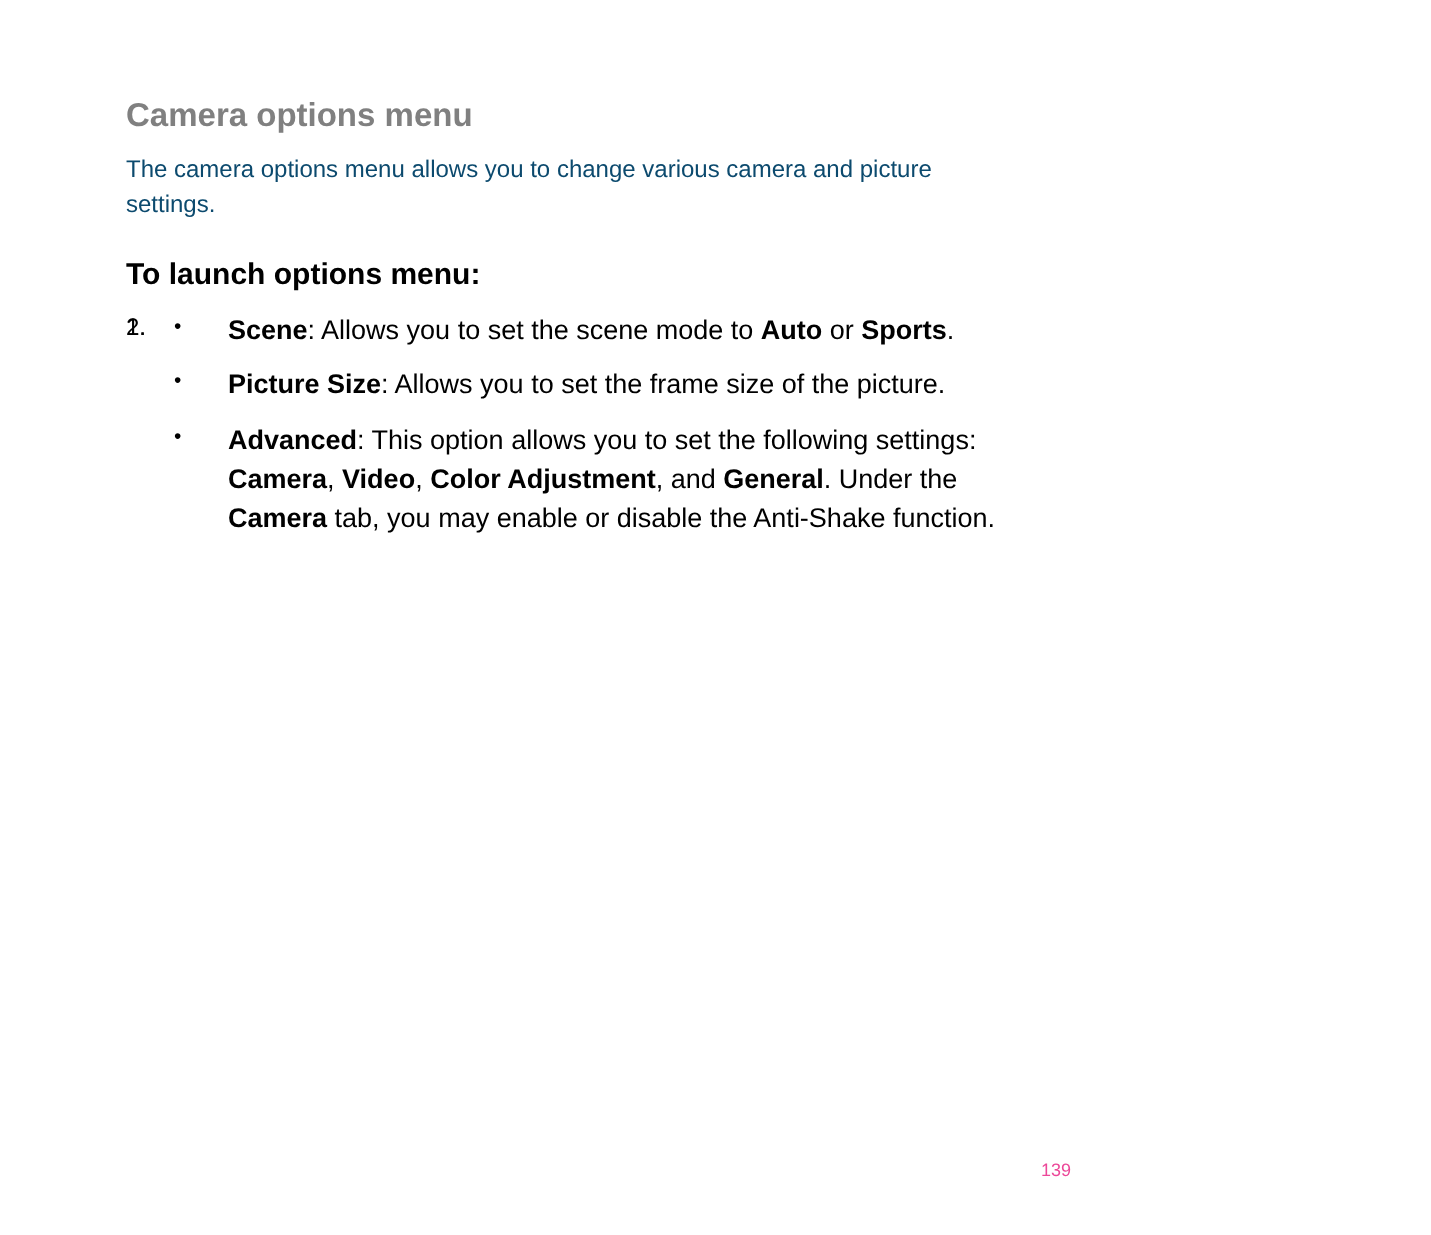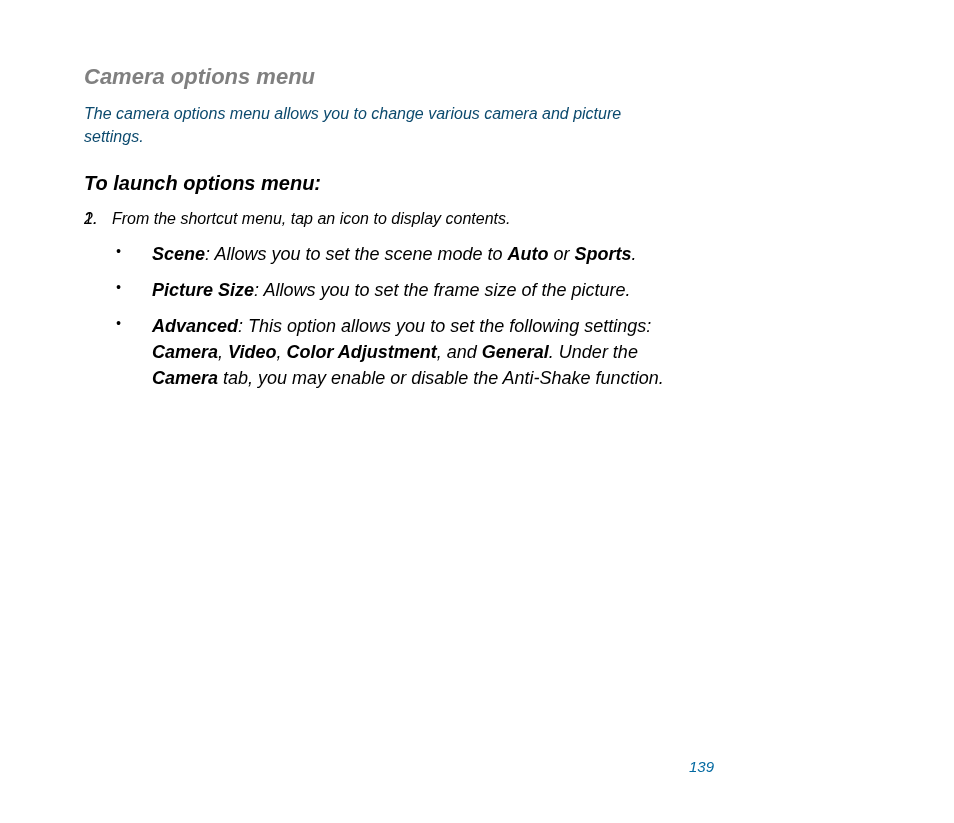--- a/index.html
+++ b/index.html
@@ -1,44 +1,43 @@
 <!DOCTYPE html>
 <html><head>
   <meta charset="utf-8">
   <style>
     * { box-sizing: border-box; margin: 0; padding: 0; }
     html, body { width: 954px; height: 823px; background: #fff; font-family: Arial, Helvetica, sans-serif; color: #000; }
-    .page { position: relative; width: 754px; height: 823px; padding: 64px 84px 0 84px; font-style: italic; }
+    .page { position: relative; width: 754px; height: 823px; padding: 64px 84px 0 84px; }
     h2.title { font-size: 22px; font-weight: bold; color: #808080; margin-bottom: 12px; }
     .intro { font-size: 16px; line-height: 1.45; margin-bottom: 24px; color: #0c4a6e; }
     .subhead { font-size: 20px; font-weight: bold; margin-bottom: 12px; }
     ol.steps { list-style: none; padding-left: 0; }
     ol.steps > li { position: relative; padding-left: 28px; font-size: 16px; line-height: 1.45; margin-bottom: 10px; }
     ol.steps > li .num { position: absolute; left: 0; top: 0; }
     ul.bullets { list-style: none; padding-left: 4px; margin-top: 10px; }
     ul.bullets > li { position: relative; padding-left: 36px; font-size: 18px; line-height: 1.45; margin-bottom: 10px; }
     ul.bullets > li::before { content: "•"; position: absolute; left: 0; top: 0; font-size: 14px; }
     .b { font-weight: bold; }
-    .pagenum { position: absolute; right: 40px; bottom: 48px; font-size: 15px; color: #0369a1; }
+    .pagenum { position: absolute; right: 40px; bottom: 36px; font-size: 12px; color: #ec4899; }
   </style>
 </head>
 <body>
 
 <div class="page">
   <h2 class="title">Camera options menu</h2>
   <p class="intro">The camera options menu allows you to change various camera and picture settings.</p>
   <p class="subhead">To launch options menu:</p>
 
   <ol class="steps">
     <li>
       <span class="num">1.</span>
     </li>
     <li>
       <span class="num">2.</span>
-      <span>From the shortcut menu, tap an icon to display contents.</span>
 
       <ul class="bullets">
         <li>
           <span class="b">Scene</span><span>: Allows you to set the scene mode to </span><span class="b">Auto</span><span> or </span><span class="b">Sports</span><span>.</span>
         </li>
         <li>
           <span class="b">Picture Size</span><span>: Allows you to set the frame size of the picture.</span>
         </li>
         <li>
           <span class="b">Advanced</span><span>: This option allows you to set the following settings: </span><span class="b">Camera</span><span>, </span><span class="b">Video</span><span>, </span><span class="b">Color Adjustment</span><span>, and </span><span class="b">General</span><span>. Under the </span><span class="b">Camera</span><span> tab, you may enable or disable the Anti-Shake function.</span>

